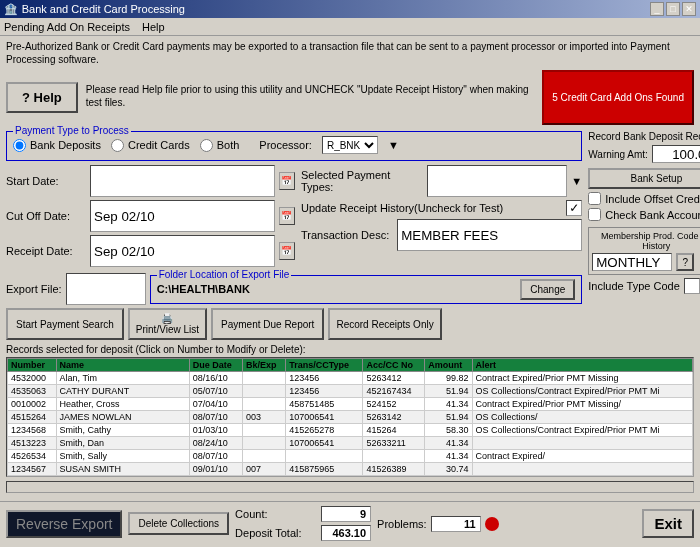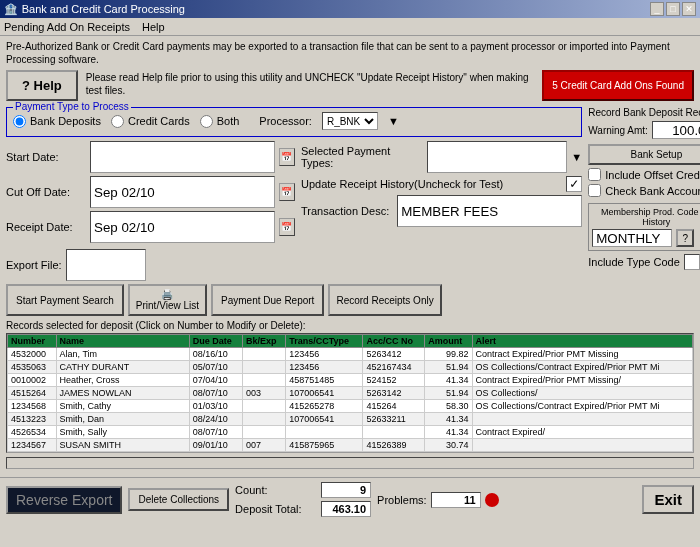--- a/index.html
+++ b/index.html
@@ -54,21 +54,21 @@
       padding: 6px 14px;
       font-weight: bold;
       font-size: 13px;
       cursor: pointer;
       min-width: 60px;
     }
     .alert-btn {
       background: #cc0000;
       color: white;
       border: 2px outset #990000;
-      padding: 8px 8px;
+      padding: 20px 8px;
       font-size: 10px;
       cursor: pointer;
       white-space: nowrap;
     }
     .panel-group {
       border: 1px solid #0000cc;
       padding: 4px 6px;
       margin-bottom: 4px;
       position: relative;
     }
@@ -364,20 +364,27 @@
           <div class="form-row" style="margin-bottom:3px;">
             <span style="margin-right:4px;white-space:nowrap;">Transaction Desc:</span>
             <input class="form-input form-input-wide" type="text" value="MEMBER FEES" style="flex: 1 1 0%;">
           </div>
         </div>
       </div>
 
       <div style="display:flex; gap:4px; margin-bottom:3px; align-items:center;">
         <span style="white-space:nowrap;">Export File:</span>
         <input class="form-input" type="text" style="width: 60px;">
+        <div class="folder-section" style="flex:1; margin:0;">
+          <span class="folder-label">Folder Location of Export File</span>
+          <div class="folder-row">
+            <span style="flex:1; font-weight:bold;">C:\HEALTH\BANK</span>
+            <button class="action-btn">Change</button>
+          </div>
+        </div>
       </div>
 
       <div class="btn-row">
         <button class="action-btn">Start Payment Search</button>
         <button class="print-btn">
           <span>🖨️</span>
           <span>Print/View List</span>
         </button>
         <button class="action-btn">Payment Due Report</button>
         <button class="record-receipts-btn">Record Receipts Only</button>

